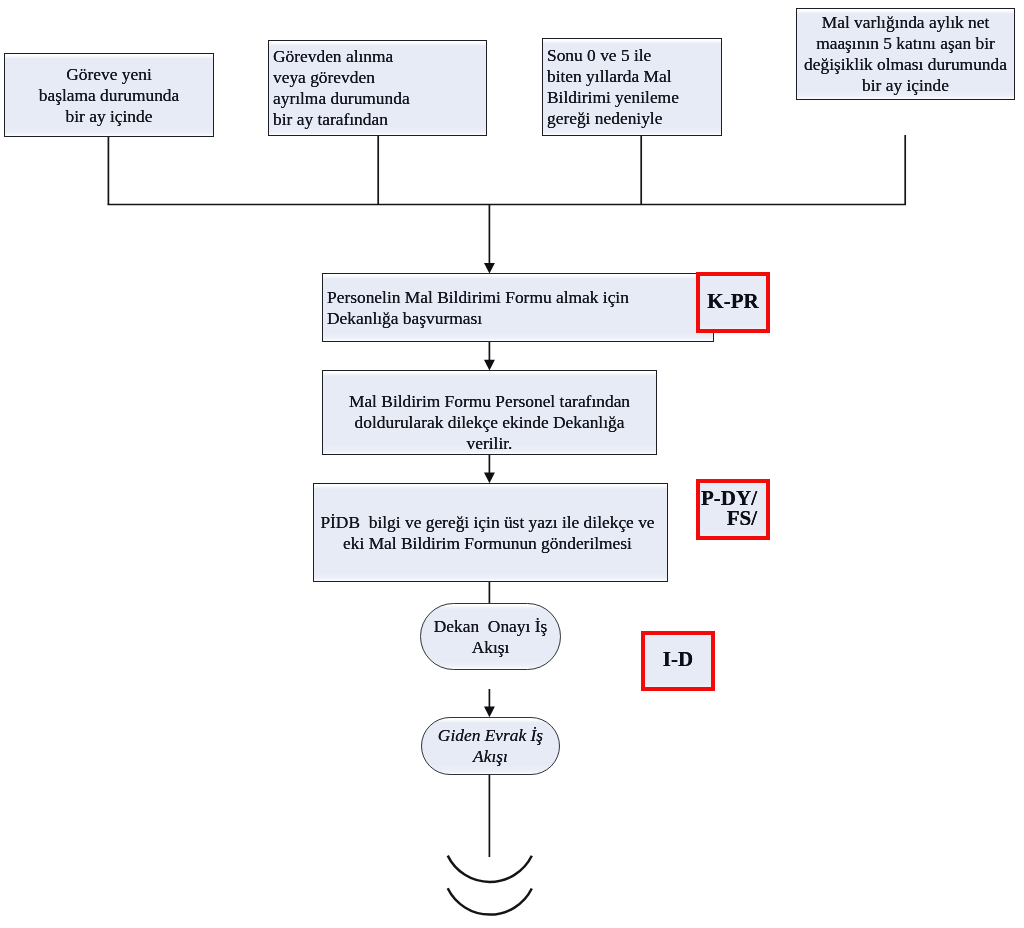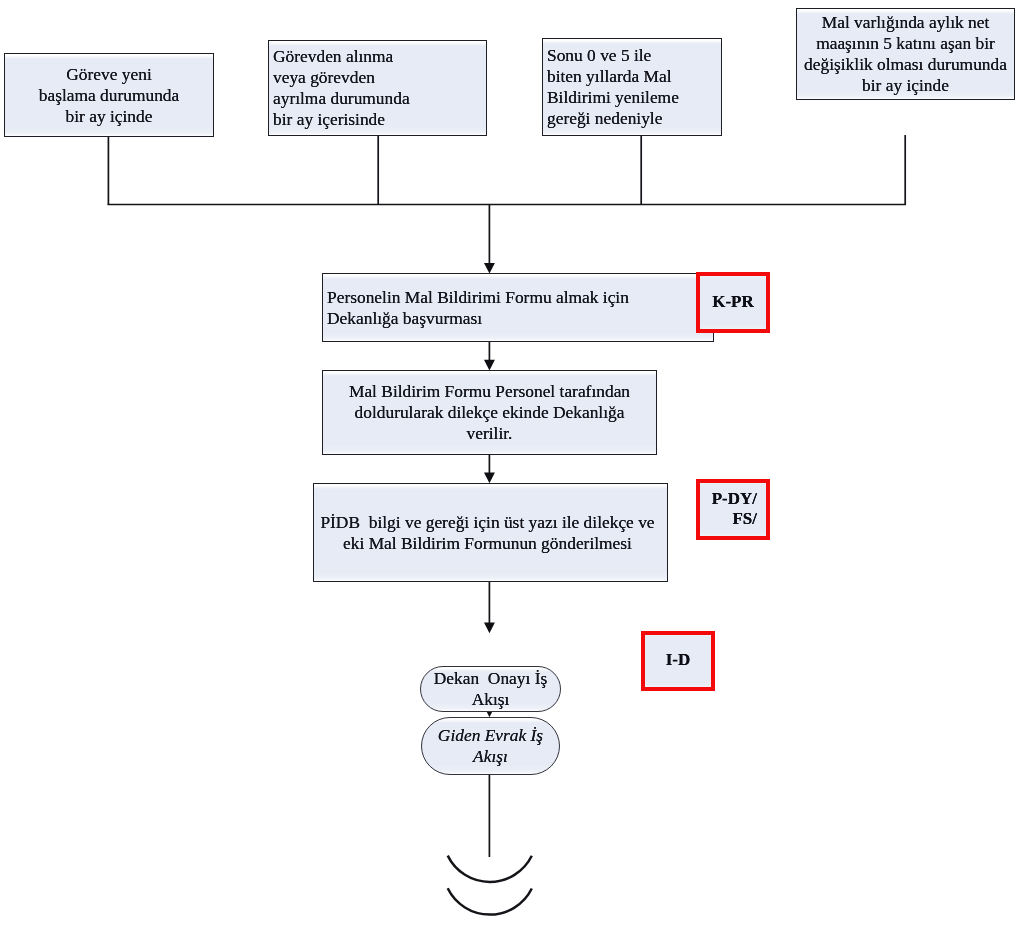--- a/index.html
+++ b/index.html
@@ -20,21 +20,21 @@
   .node.lefttext{justify-content:flex-start;padding-left:4px;}
   .node.lefttext .txt{text-align:left;}
   .oval{border-radius:400px;border:1.25px solid #32323c;}
 
   .tag{position:absolute;box-sizing:border-box;
        background:linear-gradient(180deg,
                   #eef1f8 0px,#e7ecf5 2px,#e6ebf5 4px,
                   #e6ebf5 calc(100% - 5px),#e9eef6 calc(100% - 2px),#f1f4f9 100%);
        border:4.4px solid #f30b0b;
        display:flex;align-items:center;justify-content:center;}
-  .tag .txt{font-size:17px;line-height:19.5px;font-weight:bold;color:#0d0d16;
+  .tag .txt{font-size:21px;line-height:19.5px;font-weight:bold;color:#0d0d16;
             text-align:center;white-space:pre-wrap;
             transform:translateZ(0) translateY(-1.5px);
             text-shadow:0 0 0.5px currentColor;}
   .tag.rightish{justify-content:flex-end;}
   .tag.rightish .txt{text-align:right;padding-right:9px;}
 
   svg.lines{position:absolute;left:0;top:0;width:1024px;height:928px;
             pointer-events:none;overflow:visible;}
 </style>
 </head>
@@ -74,50 +74,50 @@
 
   <div class="node" style="left: 4px; top: 53px; width: 210px; height: 84px;">
     <span class="txt">Göreve yeni
 başlama durumunda
 bir ay içinde</span>
   </div>
   <div class="node lefttext" style="left: 268px; top: 40px; width: 219px; height: 96px;">
     <span class="txt">Görevden alınma
 veya görevden
 ayrılma durumunda
-bir ay içerisinde</span>
+bir ay tarafından</span>
   </div>
   <div class="node lefttext" style="left: 542px; top: 38px; width: 180px; height: 98px;">
     <span class="txt">Sonu 0 ve 5 ile
 biten yıllarda Mal
 Bildirimi yenileme
 gereği nedeniyle</span>
   </div>
   <div class="node" style="left: 796px; top: 8px; width: 219px; height: 92px;">
     <span class="txt">Mal varlığında aylık net
 maaşının 5 katını aşan bir
 değişiklik olması durumunda
 bir ay içinde</span>
   </div>
 
   <div class="node lefttext" style="left: 322px; top: 273px; width: 392px; height: 69px;">
     <span class="txt">Personelin Mal Bildirimi Formu almak için
 Dekanlığa başvurması</span>
   </div>
-  <div class="node" style="left: 322px; top: 370px; width: 335px; height: 85px;">
+  <div class="node" style="left: 322px; top: 370px; width: 335px; height: 85px; align-items: flex-end;">
     <span class="txt">Mal Bildirim Formu Personel tarafından
 doldurularak dilekçe ekinde Dekanlığa
 verilir.</span>
   </div>
   <div class="node" style="left: 313px; top: 483px; width: 355px; height: 99px; padding-right: 6px;">
     <span class="txt">PİDB  bilgi ve gereği için üst yazı ile dilekçe ve
 eki Mal Bildirim Formunun gönderilmesi</span>
   </div>
 
-  <div class="node oval" style="left: 420px; top: 666px; width: 141px; height: 46px;">
+  <div class="node oval" style="left: 420px; top: 603px; width: 141px; height: 67px;">
     <span class="txt">Dekan  Onayı İş
 Akışı</span>
   </div>
   <div class="node oval" style="left: 421px; top: 717px; width: 139px; height: 58px; font-style: italic;">
     <span class="txt">Giden Evrak İş
 Akışı</span>
   </div>
 
   <div class="tag" style="left: 696px; top: 272px; width: 74px; height: 61px;">
     <span class="txt">K-PR</span>

